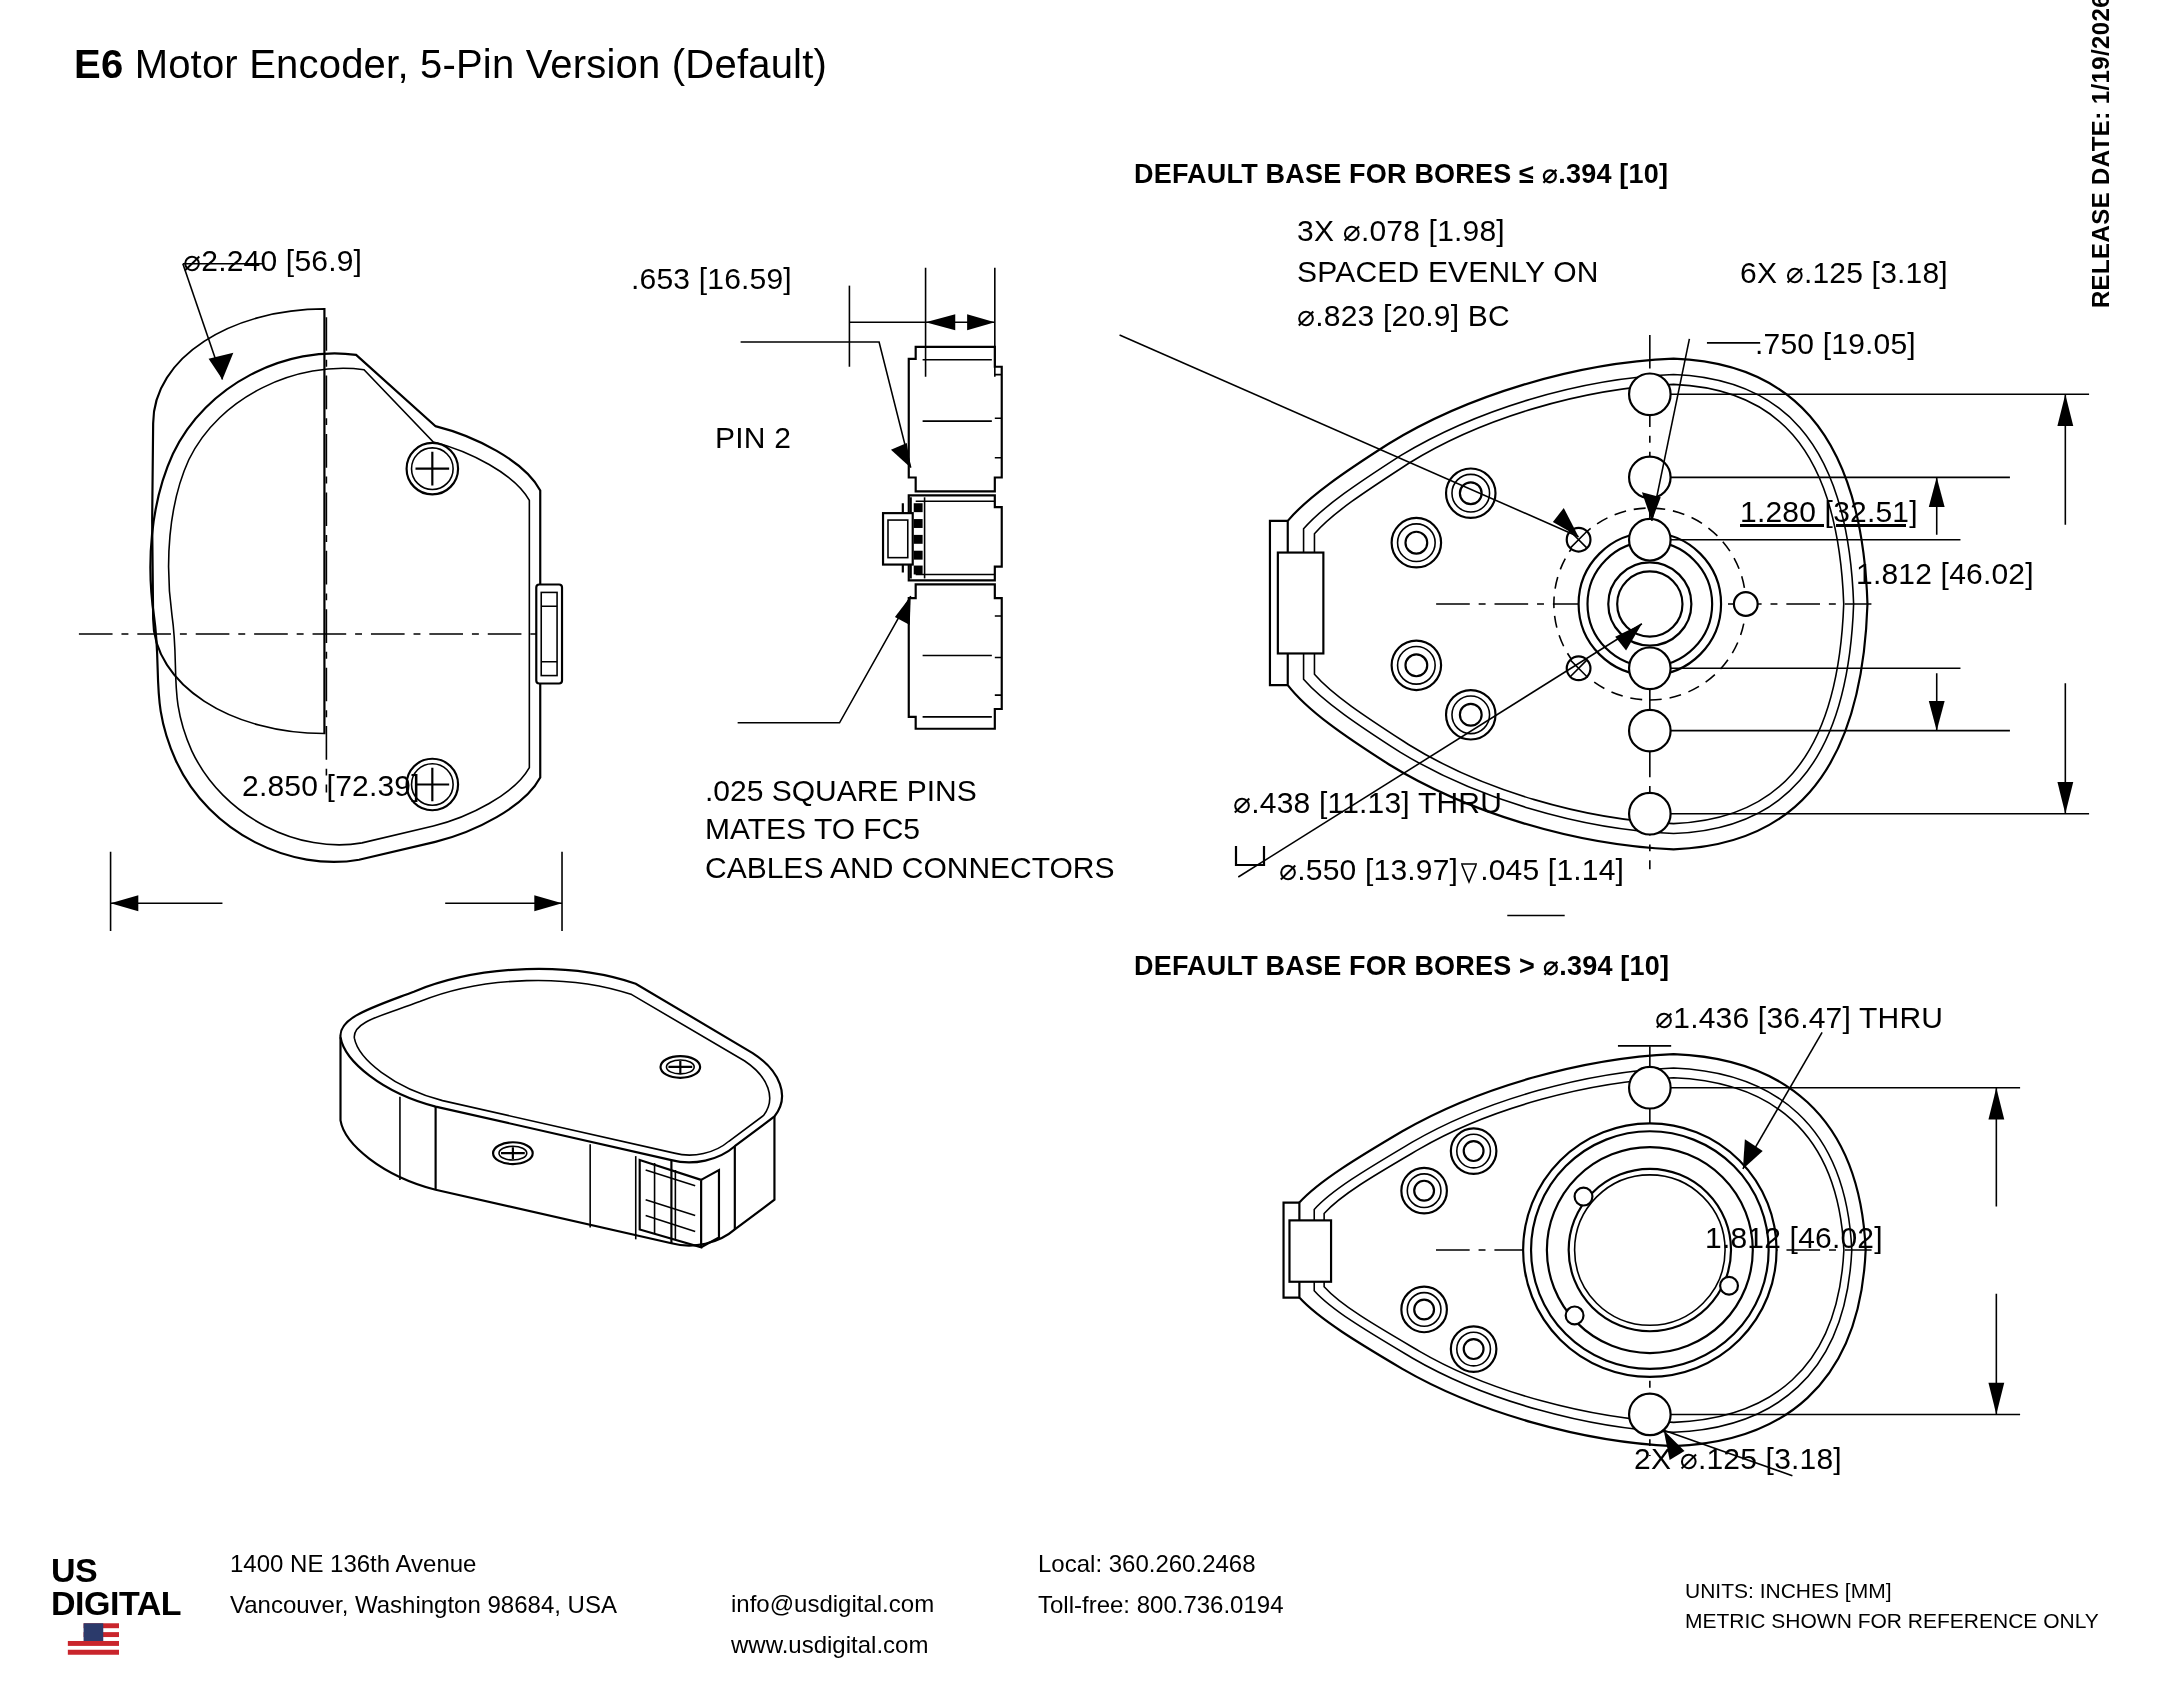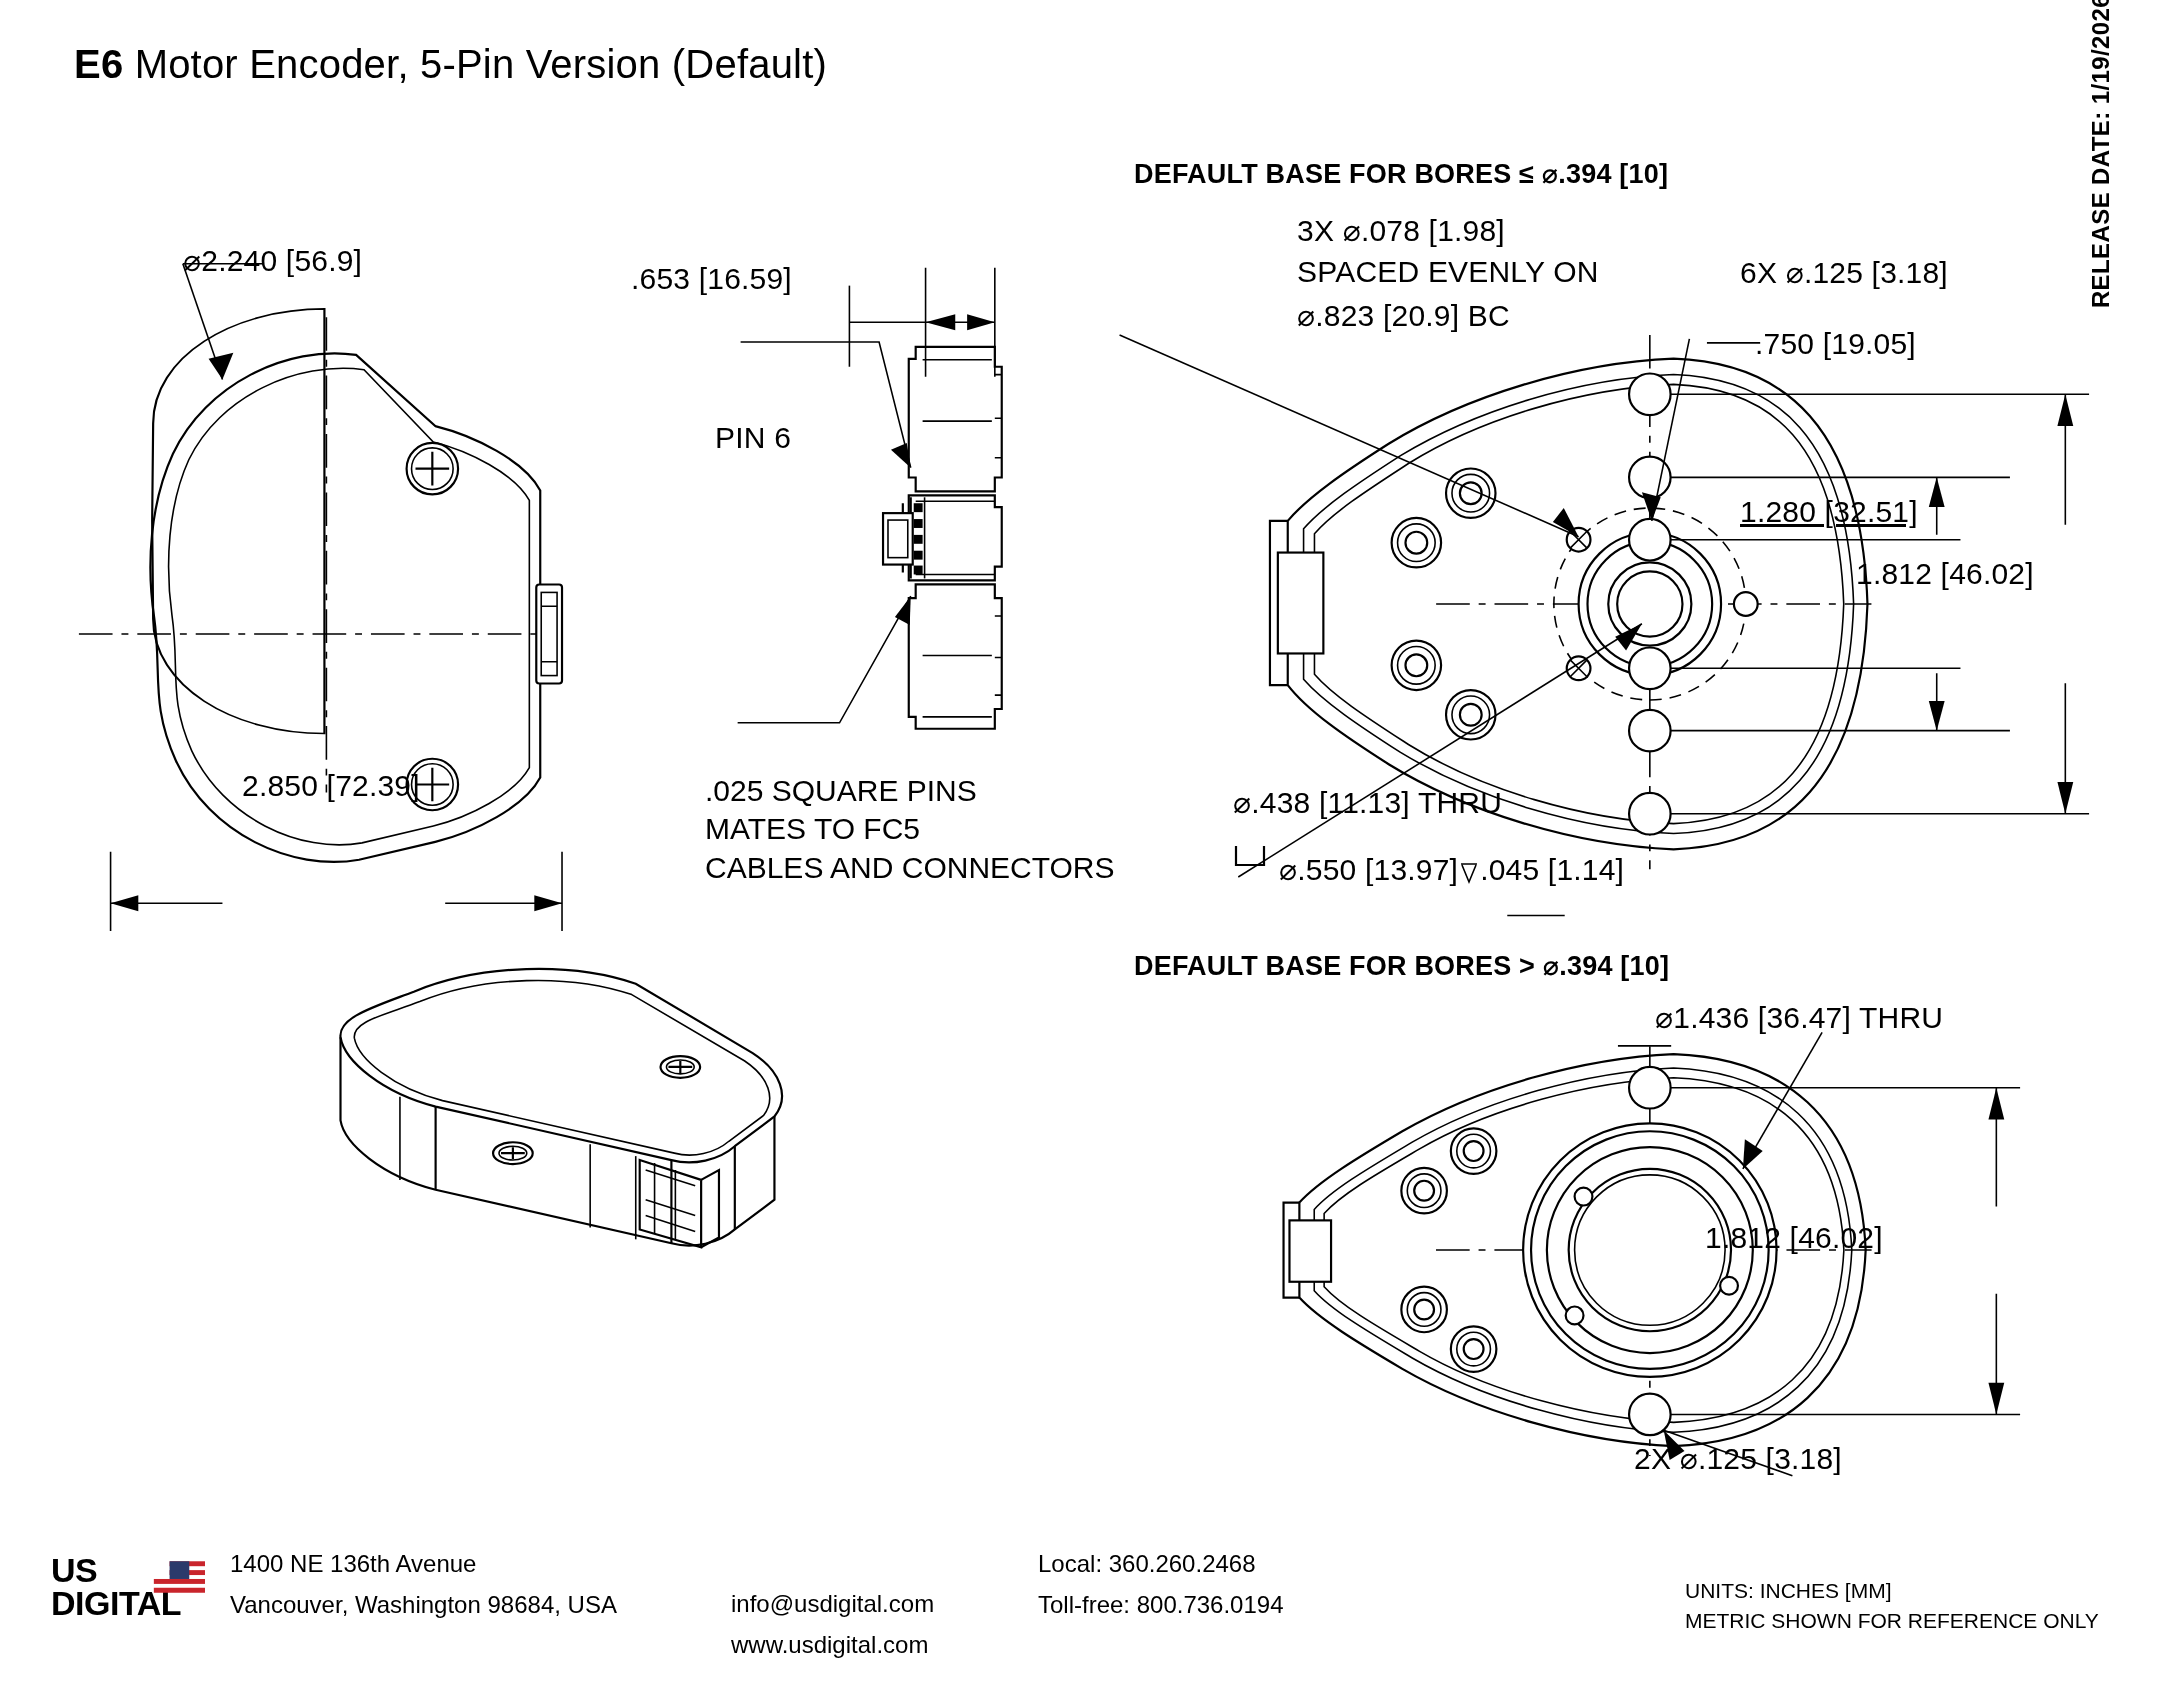--- a/index.html
+++ b/index.html
@@ -155,21 +155,21 @@
       <polygon class="fillk" points="300,222 280,204 296,197"></polygon>
     </g>
 
     <g>
       <path class="ln-thin" d="M300 352 L228 480 L125 480"></path>
       <polygon class="fillk" points="300,352 284,373 299,381"></polygon>
     </g>
   </svg>
 </div>
 <div class="abs dim" style="left:631px;top:262px;">.653 [16.59]</div>
-<div class="abs dim" style="left:715px;top:421px;">PIN 6</div>
+<div class="abs dim" style="left:715px;top:421px;">PIN 2</div>
 <div class="abs note" style="left:705px;top:772px;">
   <div>.025 SQUARE PINS</div>
   <div>MATES TO FC5</div>
   <div>CABLES AND CONNECTORS</div>
 </div>
 
 <div class="abs sec-head" style="left:1134px;top:158px;">DEFAULT BASE FOR BORES ≤  ⌀.394 [10]</div>
 
 <div class="abs" style="left:1139px;top:327px;">
   <svg width="990" height="554" viewBox="0 0 1000 560">
@@ -459,21 +459,21 @@
 </div>
 <div class="abs dim" style="left:1655px;top:1000px;">⌀1.436 [36.47] THRU</div>
 <div class="abs" style="left:1614px;top:1010px;">
   <svg width="69" height="50" viewBox="0 0 70 50">
       <path class="ln-thin" d="M4 36 L58 36"></path>
     </svg>
 </div>
 <div class="abs dim" style="left:1705px;top:1221px;">1.812 [46.02]</div>
 <div class="abs dim" style="left:1634px;top:1416px;margin-top:25px;">2X  ⌀.125 [3.18]</div>
 
-<div class="abs" style="left:51px;top:1554px;display:flex;align-items:center;gap:18px;">
+<div class="abs" style="left:51px;top:1554px;display:flex;align-items:center;gap:18px;flex-direction:column;">
   <div class="logo-txt">
     <div>US</div>
     <div>DIGITAL</div>
   </div>
   <svg width="61" height="38" style="margin-left:-55px;margin-top:-18px;" viewBox="0 0 62 38">
     <rect x="26" y="2" width="36" height="5" fill="#c9252c"></rect>
     <rect x="26" y="11" width="36" height="5" fill="#c9252c"></rect>
     <rect x="10" y="20" width="52" height="5" fill="#c9252c"></rect>
     <path d="M10 29 L62 29 L62 34 L10 34 Z" fill="#c9252c"></path>
     <rect x="26" y="2" width="20" height="18" fill="#2b3a6b"></rect>

